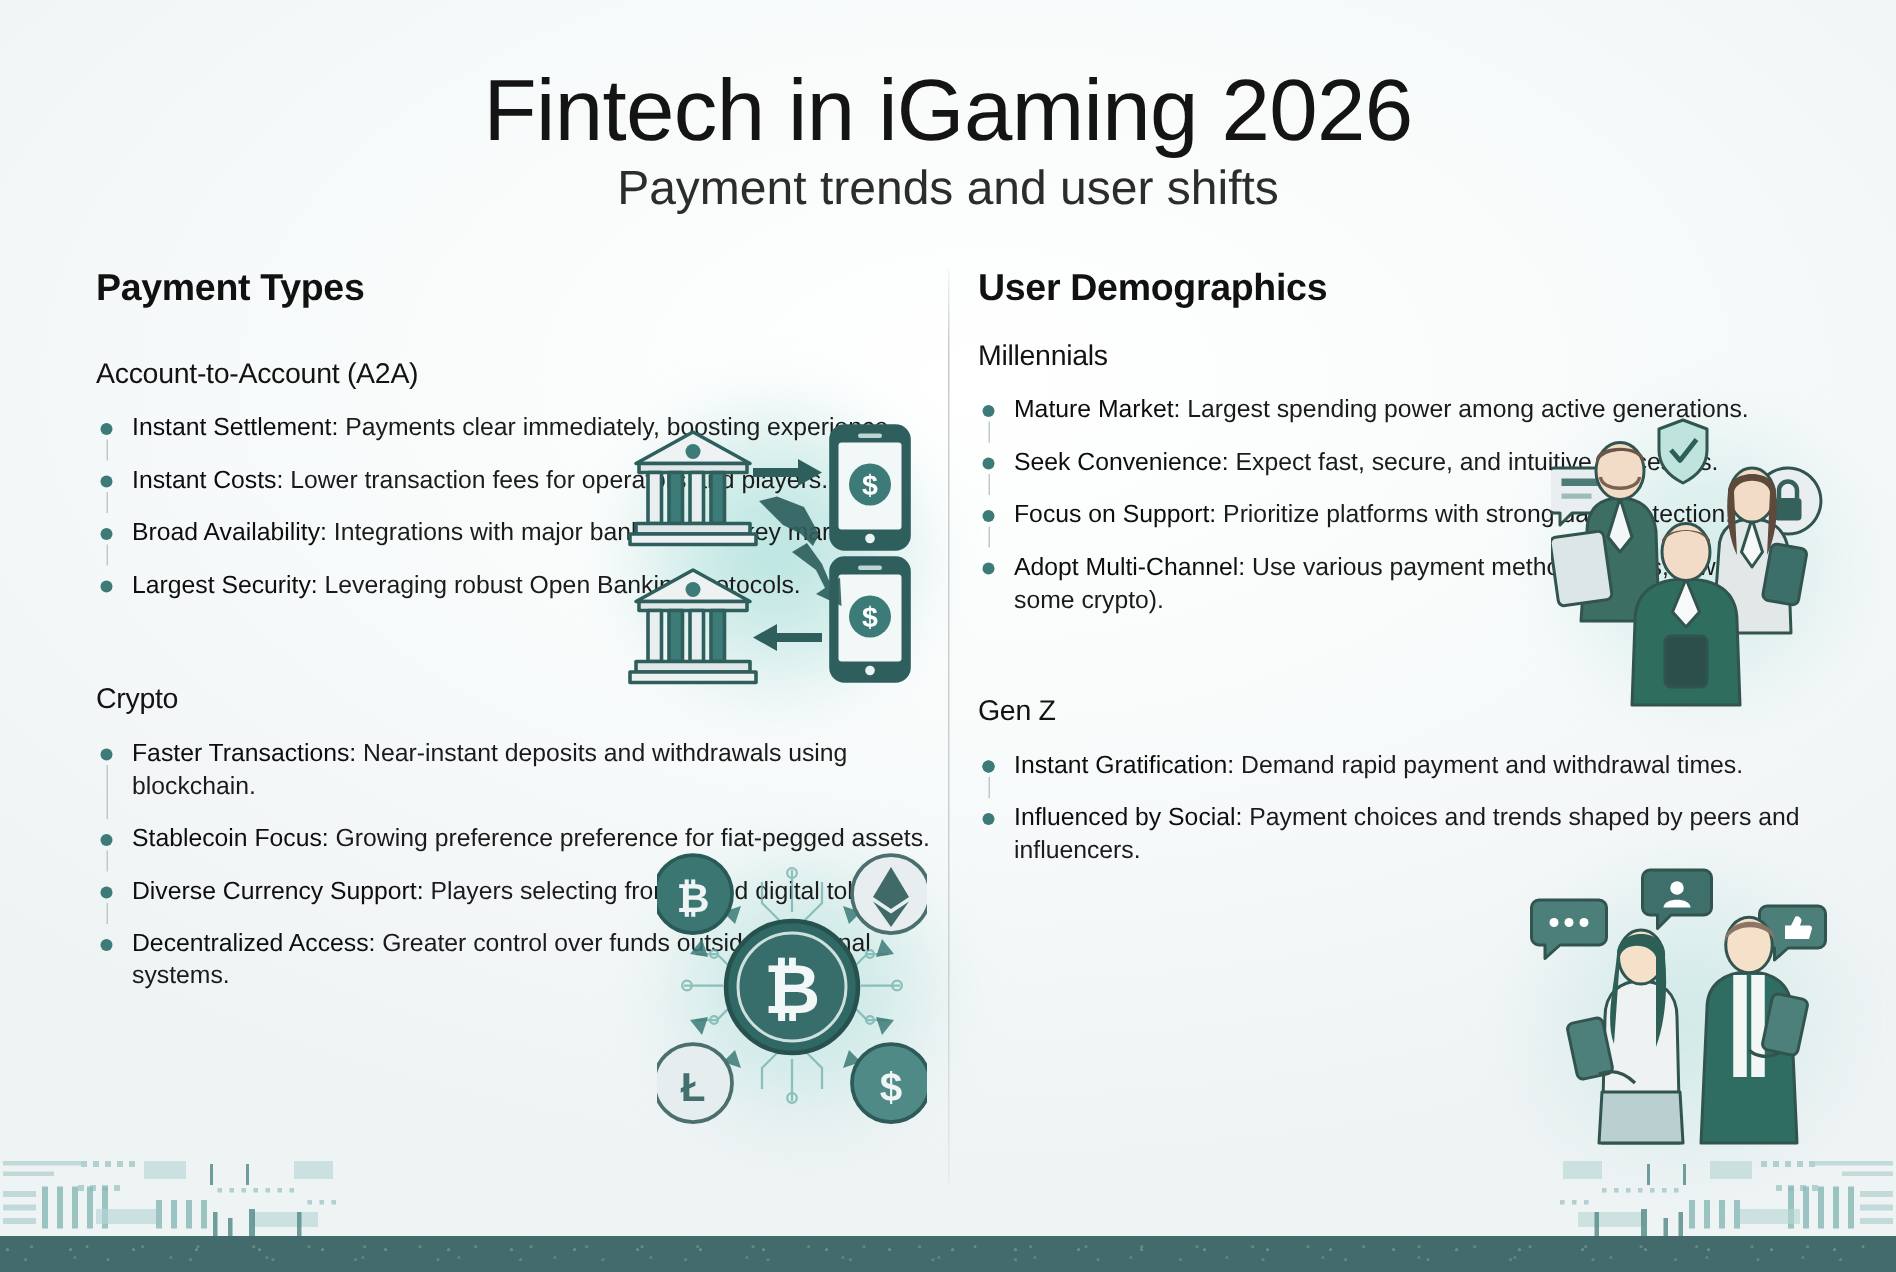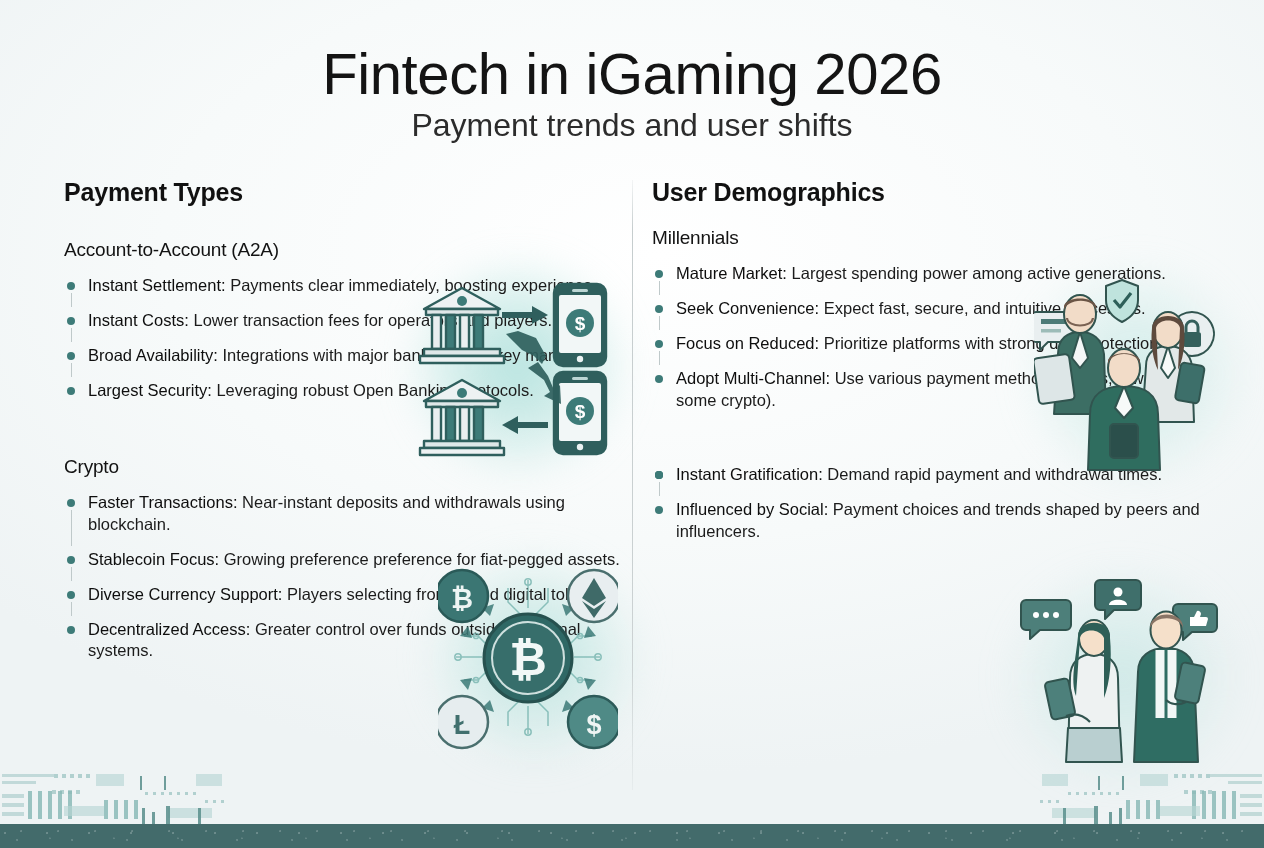--- a/index.html
+++ b/index.html
@@ -240,31 +240,32 @@
           <span class="txt-narrow"><b>Mature Market:</b><span> Largest spending power among active generations.</span></span>
         </li>
         <li class="bullet">
           <span class="dot"></span>
           <span class="connector"></span>
           <span class="txt-mid"><b>Seek Convenience:</b><span> Expect fast, secure, and intuitive processes.</span></span>
         </li>
         <li class="bullet">
           <span class="dot"></span>
           <span class="connector"></span>
-          <span class="txt-narrow"><b>Focus on Reduced:</b><span> Prioritize platforms with strong data protection.</span></span>
+          <span class="txt-narrow"><b>Focus on Support:</b><span> Prioritize platforms with strong data protection.</span></span>
         </li>
         <li class="bullet">
           <span class="dot"></span>
           
           <span class="txt-wide"><b>Adopt Multi-Channel:</b><span> Use various payment methods (cards, e-wallets, some crypto).</span></span>
         </li>
       </ul>
     </div>
 
     <div class="section section-genz">
+      <div class="section-heading">Gen Z</div>
       <ul class="bullets">
         <li class="bullet">
           <span class="dot"></span>
           <span class="connector"></span>
         </li>
         <li class="bullet">
           <span class="dot"></span>
           <span class="connector"></span>
         </li>
         <li class="bullet">

